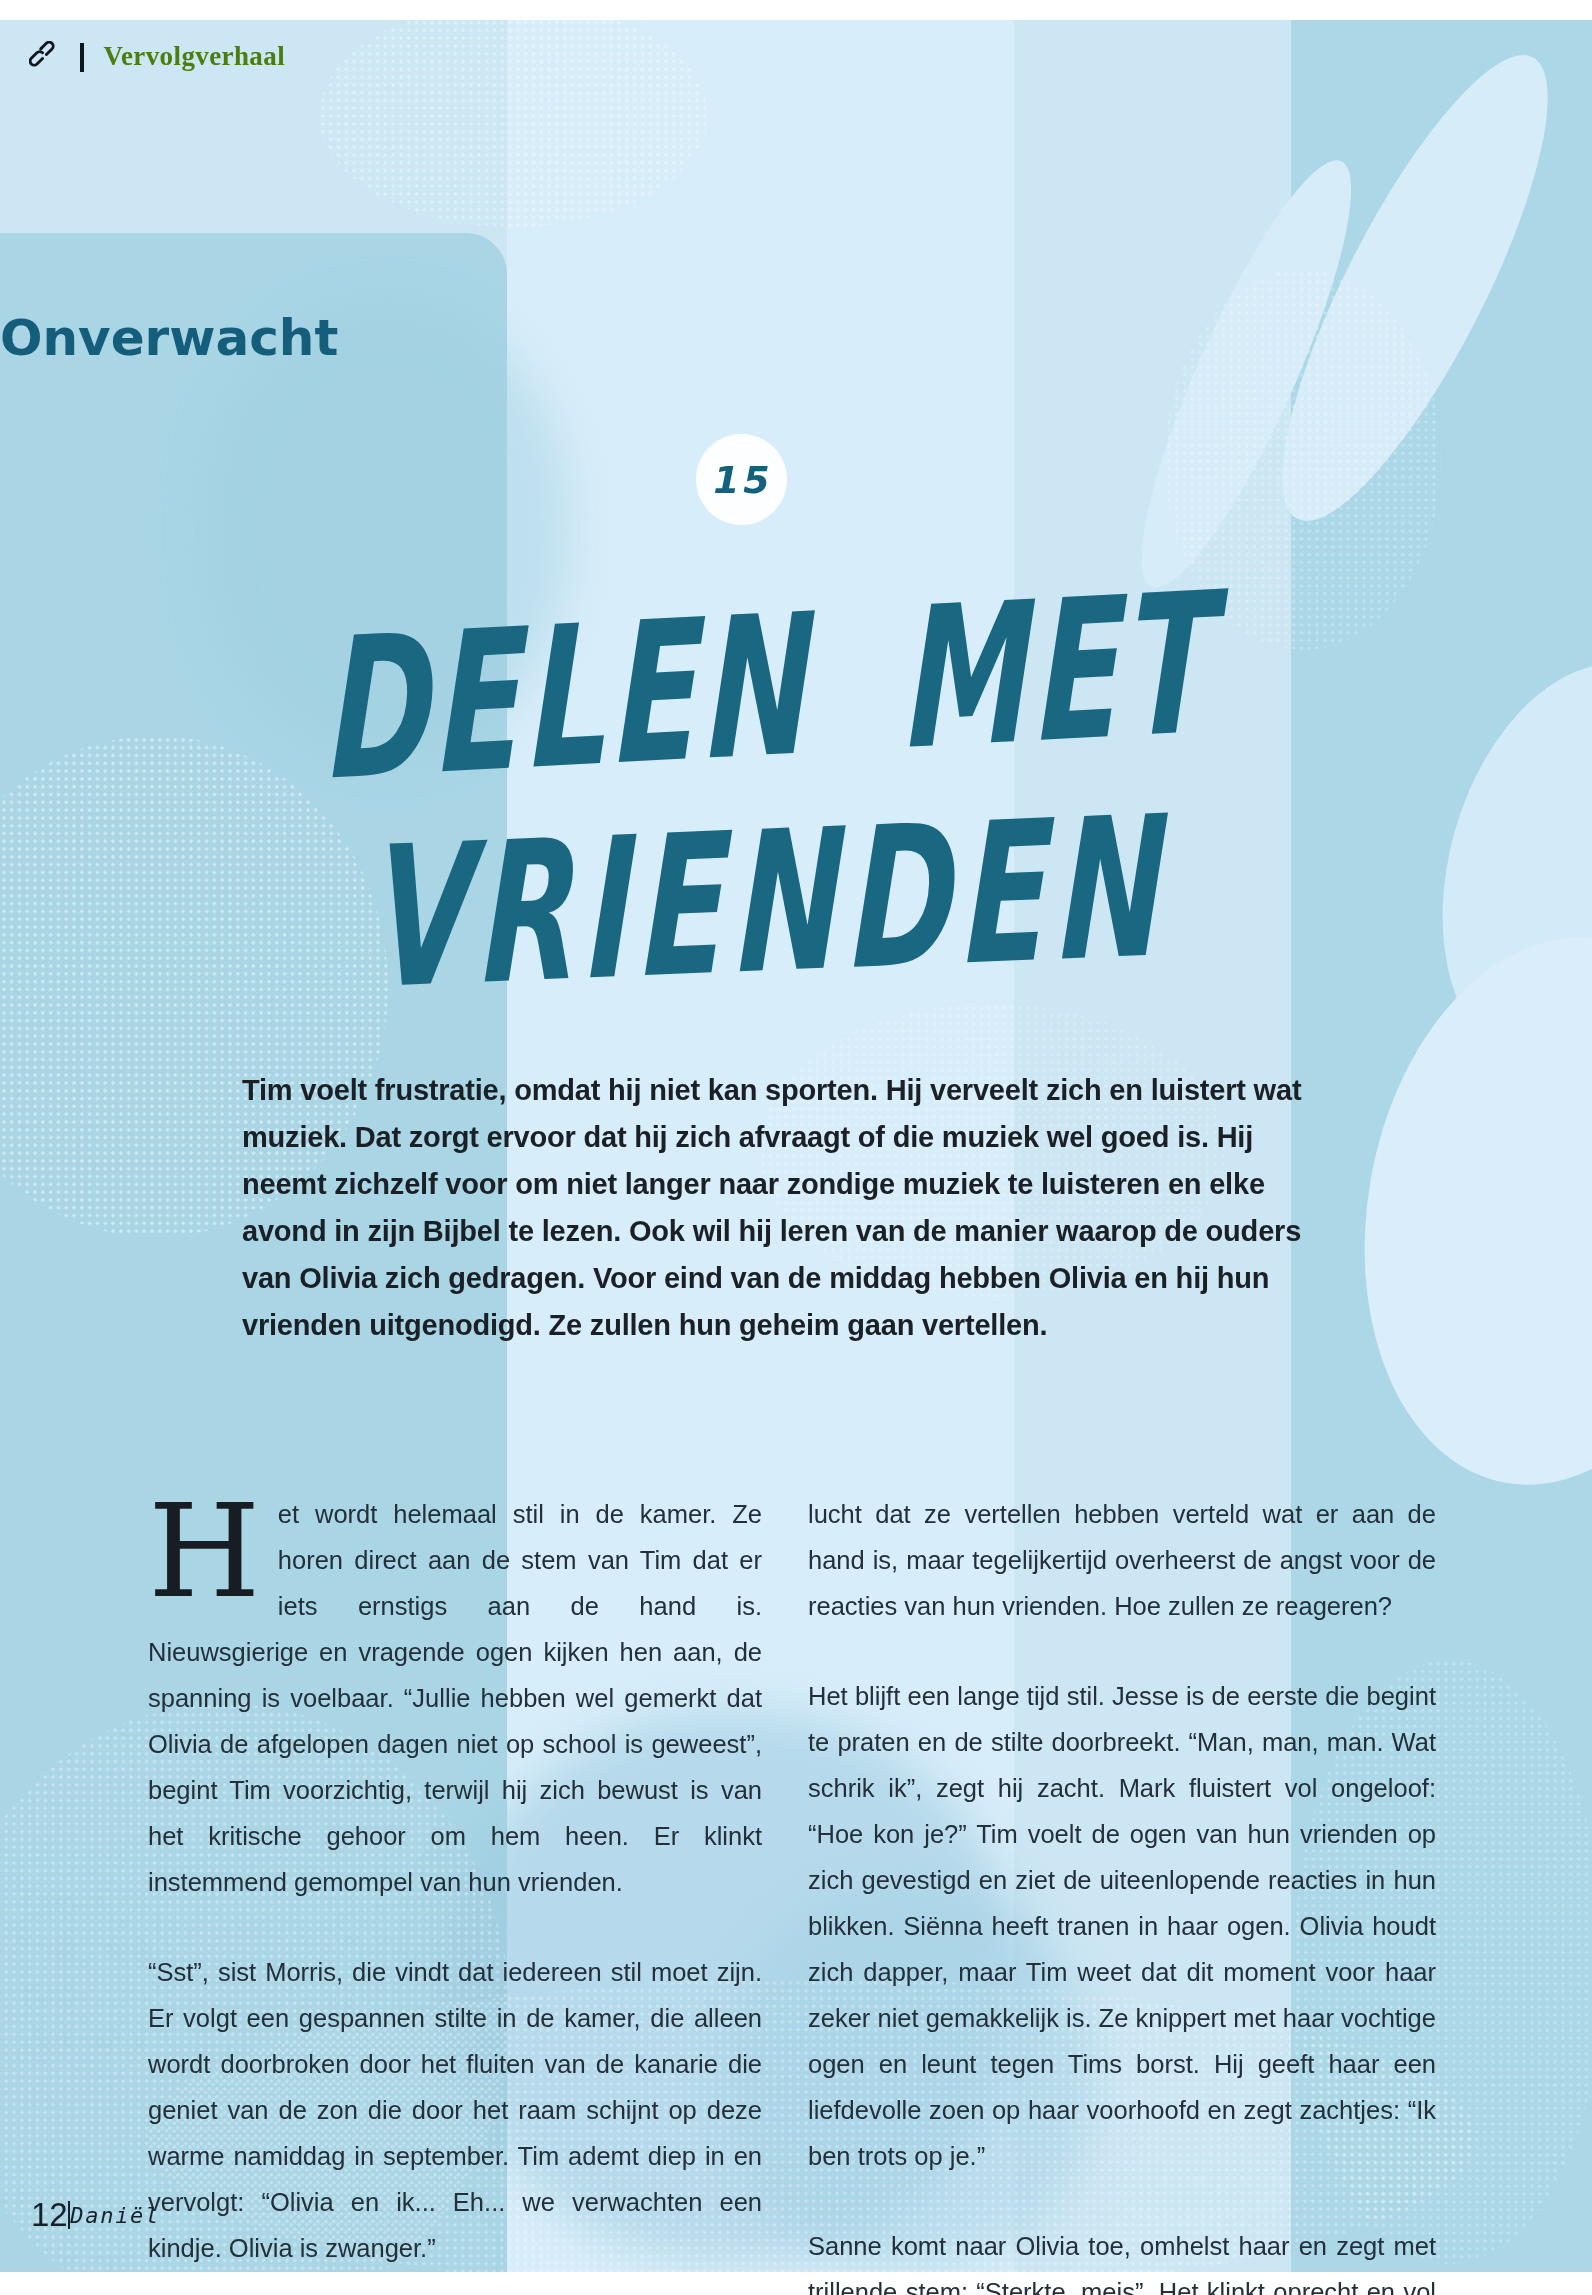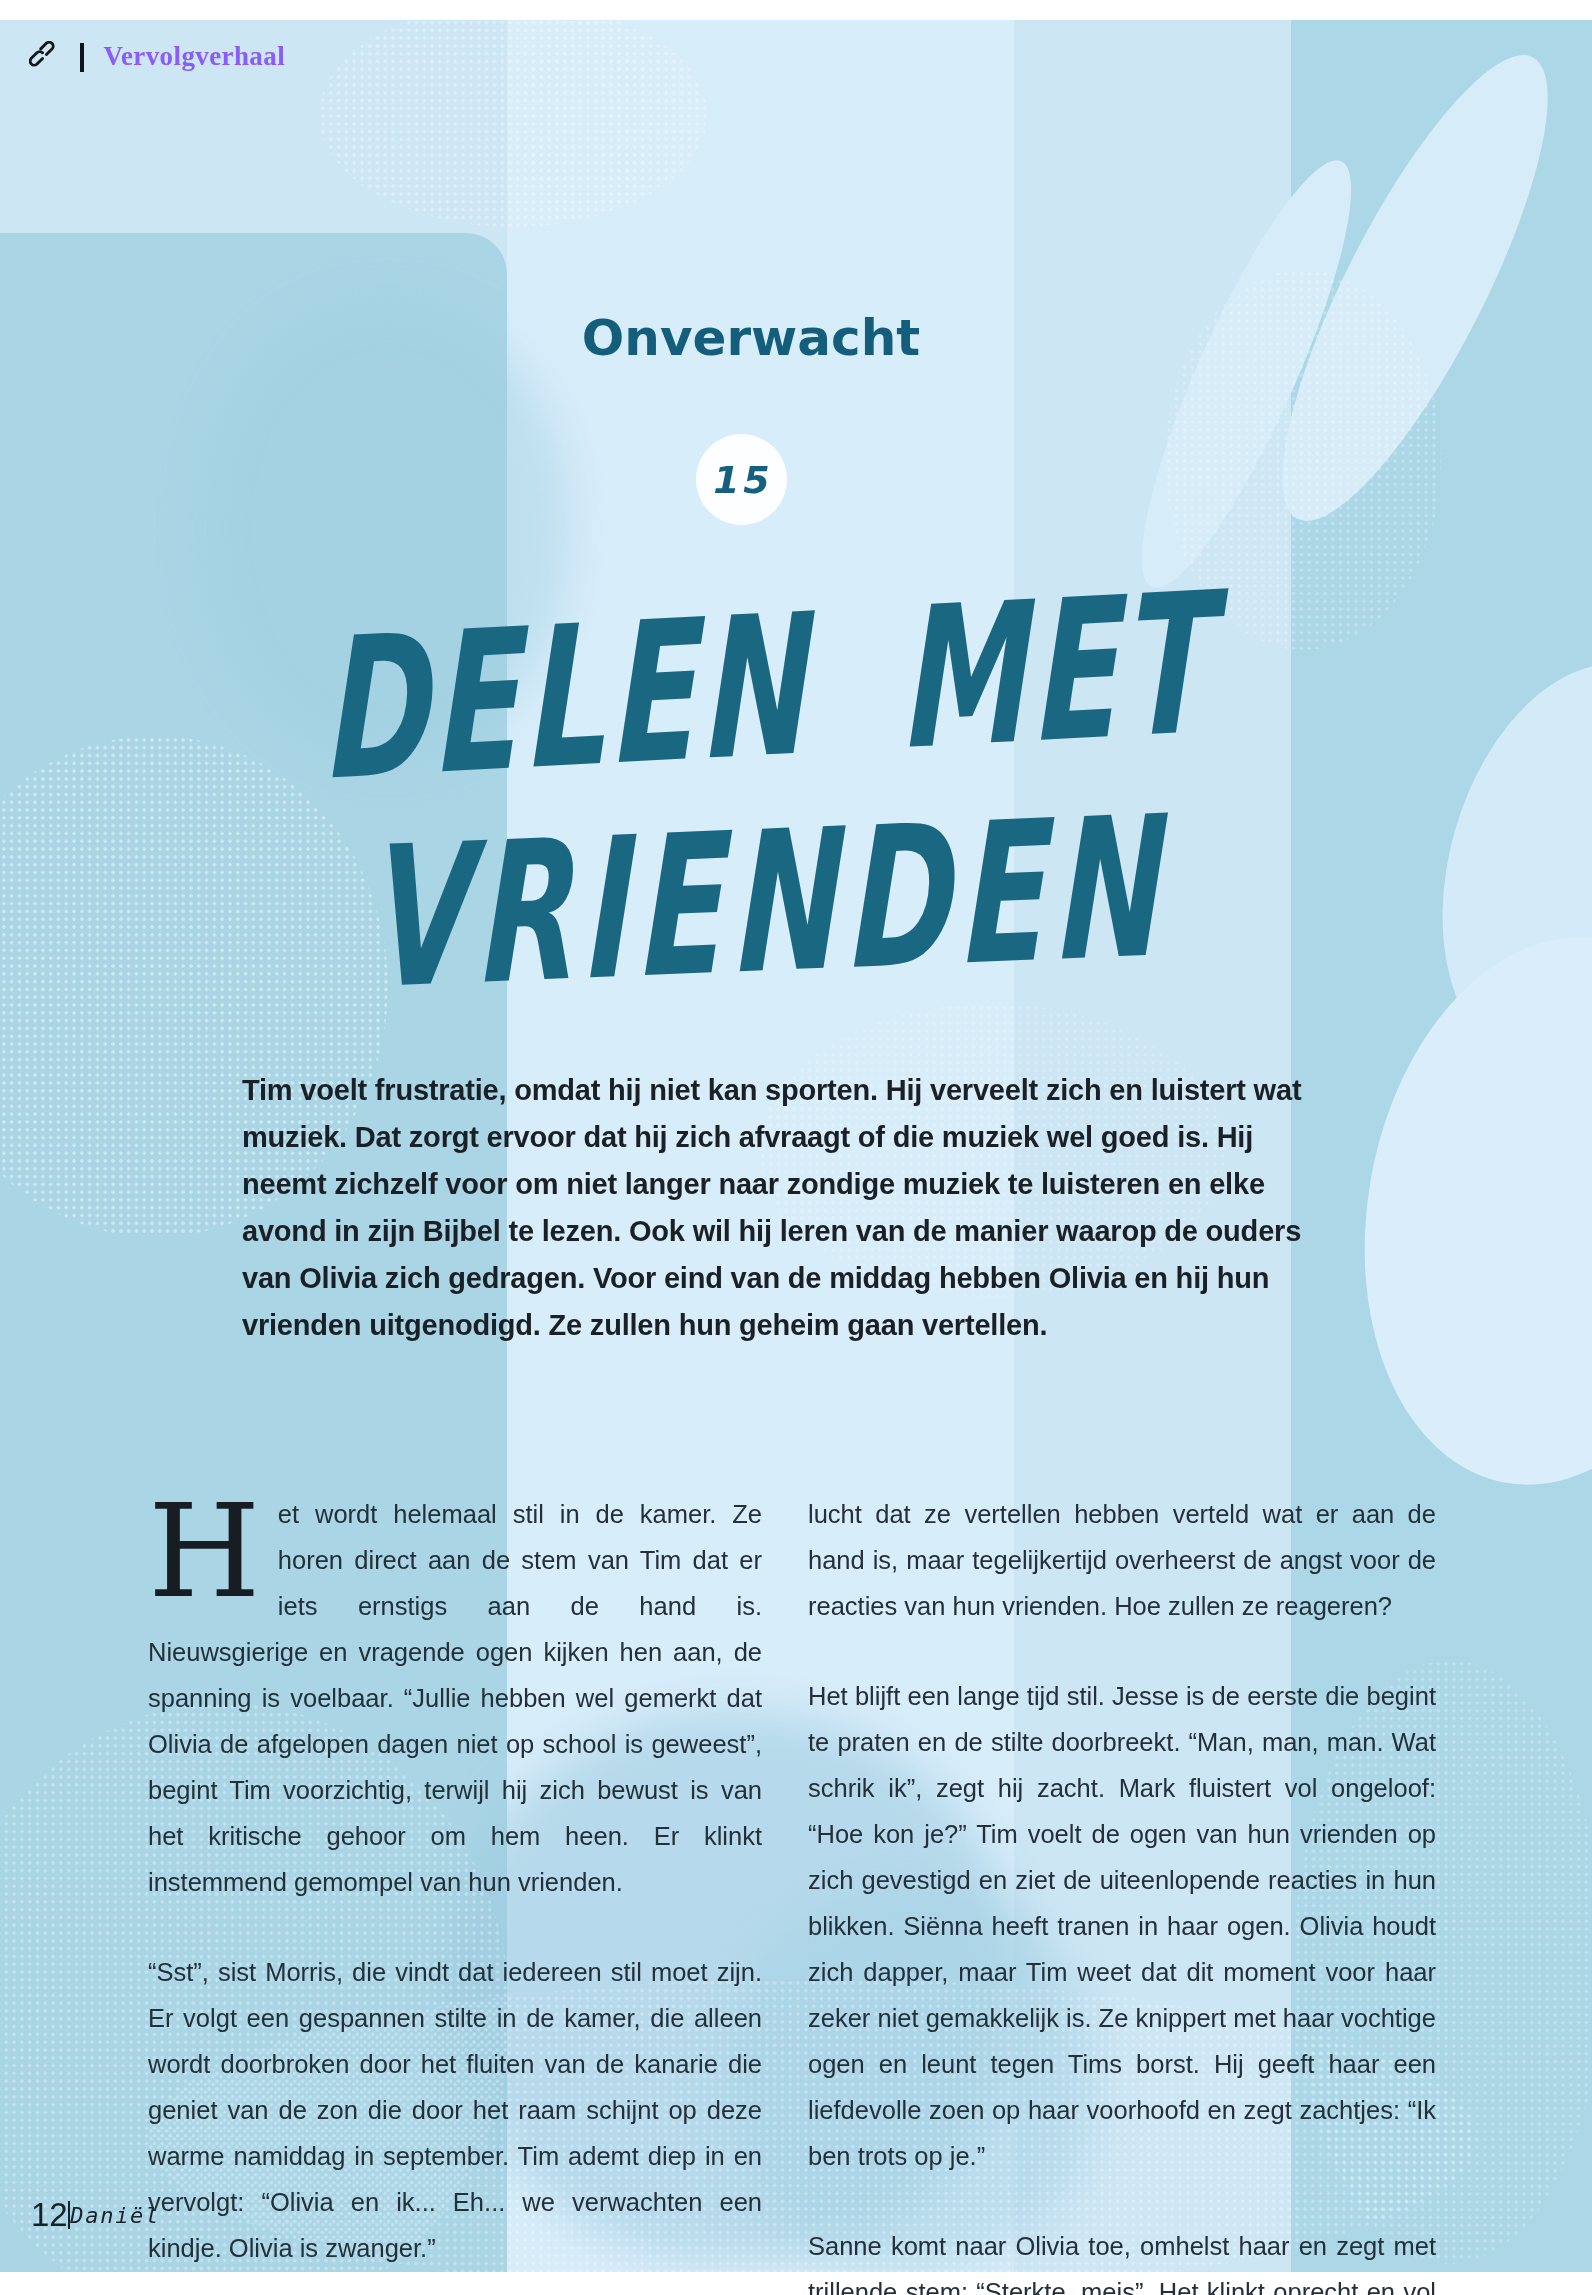--- a/index.html
+++ b/index.html
@@ -24,26 +24,26 @@
         background-image:radial-gradient(rgba(255,255,255,.55) 1.4px, rgba(255,255,255,0) 2px);
         background-size:7.8px 7.8px;}
   .d1{left:-78px;top:716px;width:466px;height:501px;opacity:.85;}
   .d2{left:-60px;top:1683px;width:570px;height:621px;opacity:.6;}
   .d3{left:147px;top:1959px;width:1329px;height:319px;opacity:.55;}
   .d4{left:319px;top:-17.3px;width:388px;height:224px;opacity:.65;}
   .d5{left:1165px;top:250px;width:276px;height:380px;opacity:.5;}
   .d6{left:759px;top:984px;width:466px;height:293px;opacity:.4;}
   .d7{left:1294px;top:1640px;width:311px;height:604px;opacity:.5;}
   
-  .header{position:absolute;left:29px;top:41px;display:flex;align-items:flex-end;gap:20px;color:#8b5cf6;}
+  .header{position:absolute;left:29px;top:41px;display:flex;align-items:flex-end;gap:20px;color:#4d7c0f;}
   .header svg{display:block;}
   .header .divider{width:3.5px;height:29px;background:#10161c;}
   .header .label{font-family:"Liberation Serif",serif;font-weight:700;font-size:27px;letter-spacing:0.4px;}
   
-  .section-title{position:absolute;left:0;top:309px;width:1502px;text-align:center;
+  .section-title{position:absolute;left:0;top:309px;width:1502px;
                  font-family:"DejaVu Sans",sans-serif;font-weight:700;font-size:50px;color:#155e7b;}
   .chapter-circle{position:absolute;left:696px;top:434px;width:91px;height:91px;border-radius:50%;
                   background:#fdfeff;display:flex;align-items:center;justify-content:center;}
   .chapter-circle .num{font-family:"DejaVu Sans",sans-serif;font-weight:700;font-size:38px;
                        letter-spacing:3.5px;color:#14607d;padding-left:3.5px;font-style:italic;}
   .script-line{position:absolute;left:0;width:1553px;text-align:center;color:#1a6781;
                font-family:"DejaVu Sans",sans-serif;font-style:italic;font-weight:bold;
                font-size:128px;line-height:1;white-space:nowrap;}
   .script1{top:623px;transform:scaleY(1.52) skewX(-4deg) rotate(-2deg);word-spacing:41px;letter-spacing:3.5px;}
   .script2{top:839px;transform:scaleY(1.52) skewX(-4deg) rotate(-1.5deg);letter-spacing:7px;}

